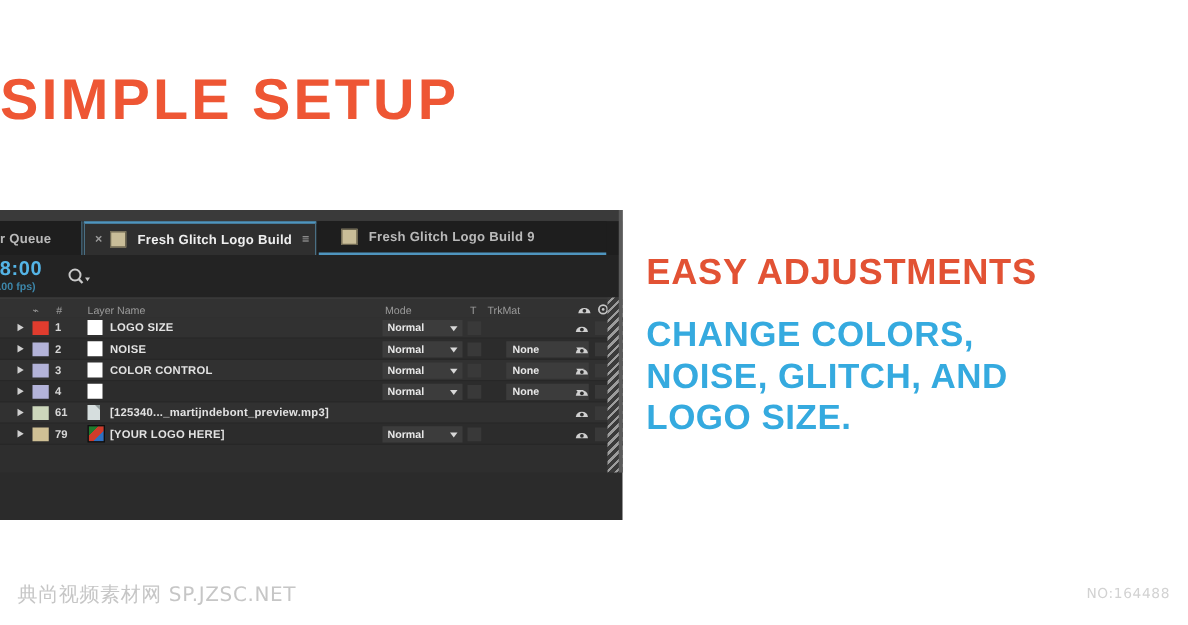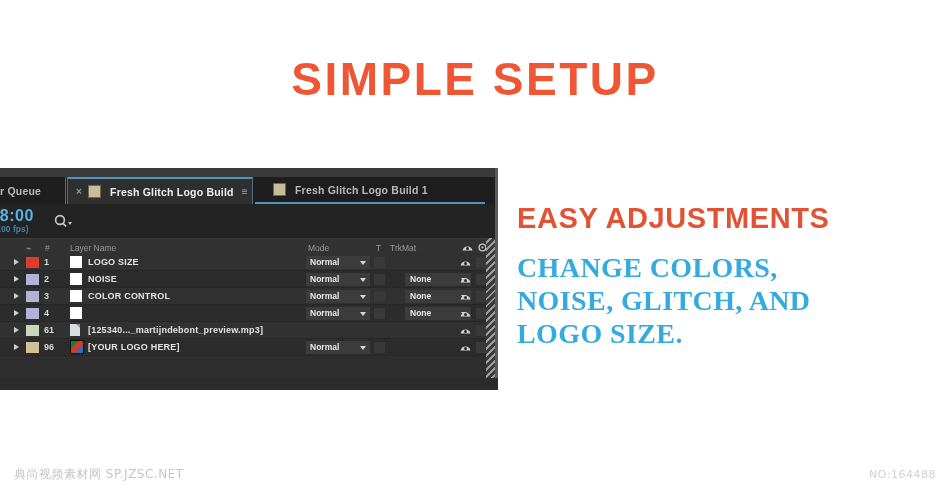--- a/index.html
+++ b/index.html
@@ -15,21 +15,20 @@
     font-family: "Liberation Sans", sans-serif;
     background: #ffffff;
   }
 
   
   #headline {
     position: absolute;
     left: 0;
     top: 52px;
     width: 950px;
-    text-align: center;
     font-size: 46px;
     font-weight: bold;
     letter-spacing: 2.5px;
     color: #ee5634;
     font-family: "Liberation Sans", sans-serif;
   }
 
   
   #right-block {
     position: absolute;
@@ -46,29 +45,29 @@
     white-space: nowrap;
   }
   #body-lines {
     margin-top: 18px;
     font-size: 28px;
     font-weight: bold;
     letter-spacing: 0.4px;
     color: #35aadf;
     line-height: 1.18;
   }
-  #body-lines .bl { display: block; white-space: nowrap; font-family: Liberation Serif, serif; }
+  #body-lines .bl { display: block; white-space: nowrap; }
 
   
   #ae-panel {
     position: absolute;
     left: 0px;
     top: 168px;
     width: 498px;
-    height: 222px;
+    height: 248px;
     background: #2b2b2b;
     overflow: hidden;
     box-sizing: border-box;
   }
   #ae-topstrip {
     position: absolute;
     left: 0; top: 0;
     width: 498px; height: 9px;
     background: #3a3a3a;
   }
@@ -291,21 +290,21 @@
     position: absolute;
     right: 0; top: 0;
     width: 3px; height: 210px;
     background: #5a5a5a;
   }
 
   
   #wm-left {
     position: absolute;
     left: 14px; top: 466px;
-    font-size: 12px;
+    font-size: 16px;
     color: #c6c6c6;
     letter-spacing: 0.5px;
     font-family: "DejaVu Sans", sans-serif;
     white-space: nowrap;
   }
   #wm-right {
     position: absolute;
     right: 14px; top: 468px;
     font-size: 11px;
     color: #d2d2d2;
@@ -340,21 +339,21 @@
 
     <div class="tab active">
       <span class="tab-close">×</span>
       <span class="comp-icon"></span>
       <span>Fresh Glitch Logo Build</span>
       <span class="tab-menu">≡</span>
     </div>
 
     <div class="tab second">
       <span class="comp-icon"></span>
-      <span>Fresh Glitch Logo Build 1</span>
+      <span>Fresh Glitch Logo Build 9</span>
     </div>
 
   </div>
 
   <div id="tcbar">
     <div id="timecode">:8:00</div>
     <div id="fps">0.00 fps)</div>
     <div id="search-wrap">
       <svg width="22" height="16" viewBox="0 0 22 16">
         <circle cx="8" cy="7" r="4.4" fill="none" stroke="#c9c9c9" stroke-width="1.6"></circle>
@@ -532,21 +531,21 @@
           <span class="sw-box"></span>
         </span>
       </div>
       <div class="row alt">
         <span class="cell c-twirl">
           <span class="tri"></span>
         </span>
         <span class="cell c-color">
           <span class="swatch" style="background:#cfc095"></span>
         </span>
-        <span class="cell c-num">96</span>
+        <span class="cell c-num">79</span>
         <span class="cell c-src">
           <span class="src-thumb"></span>
         </span>
         <span class="cell c-lname">[YOUR LOGO HERE]</span>
         <span class="cell c-mode">
           <span class="mode-box">Normal<span class="carat"></span></span>
         </span>
         <span class="cell c-t">
           <span class="t-box"></span>
         </span>

